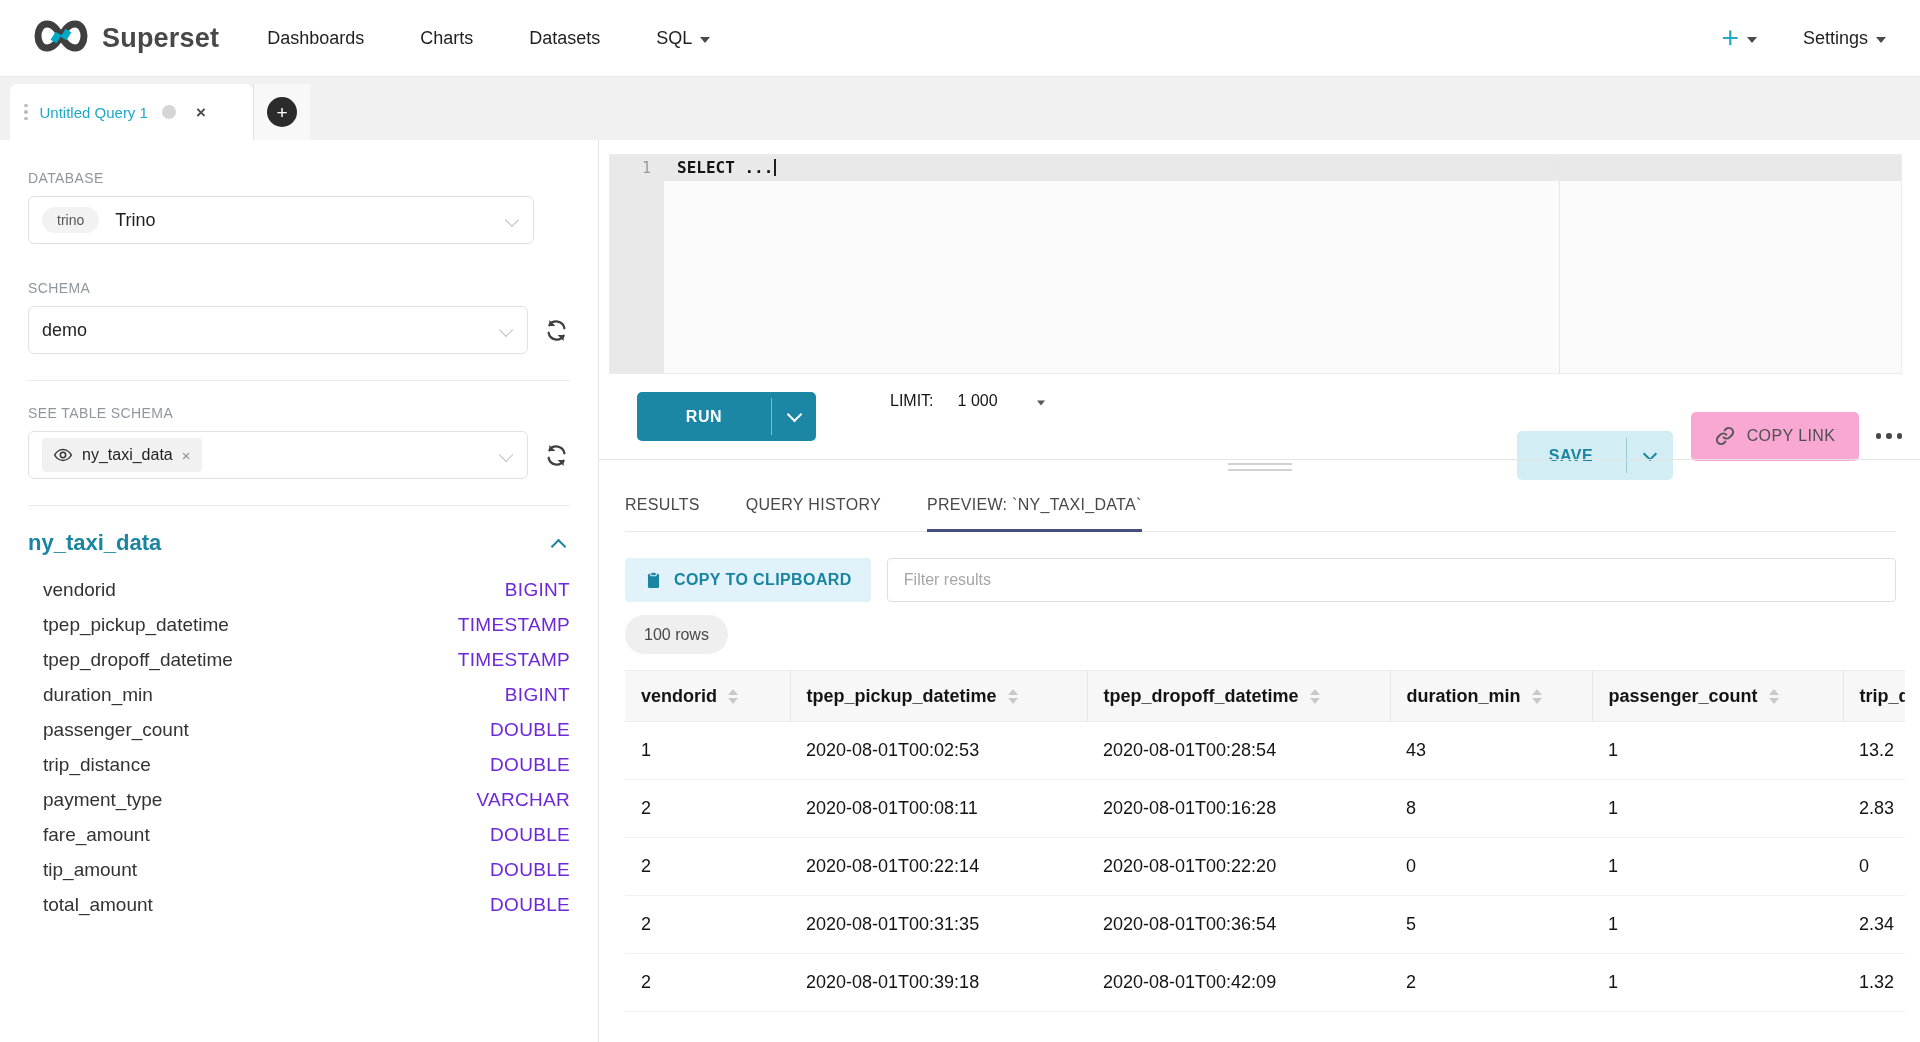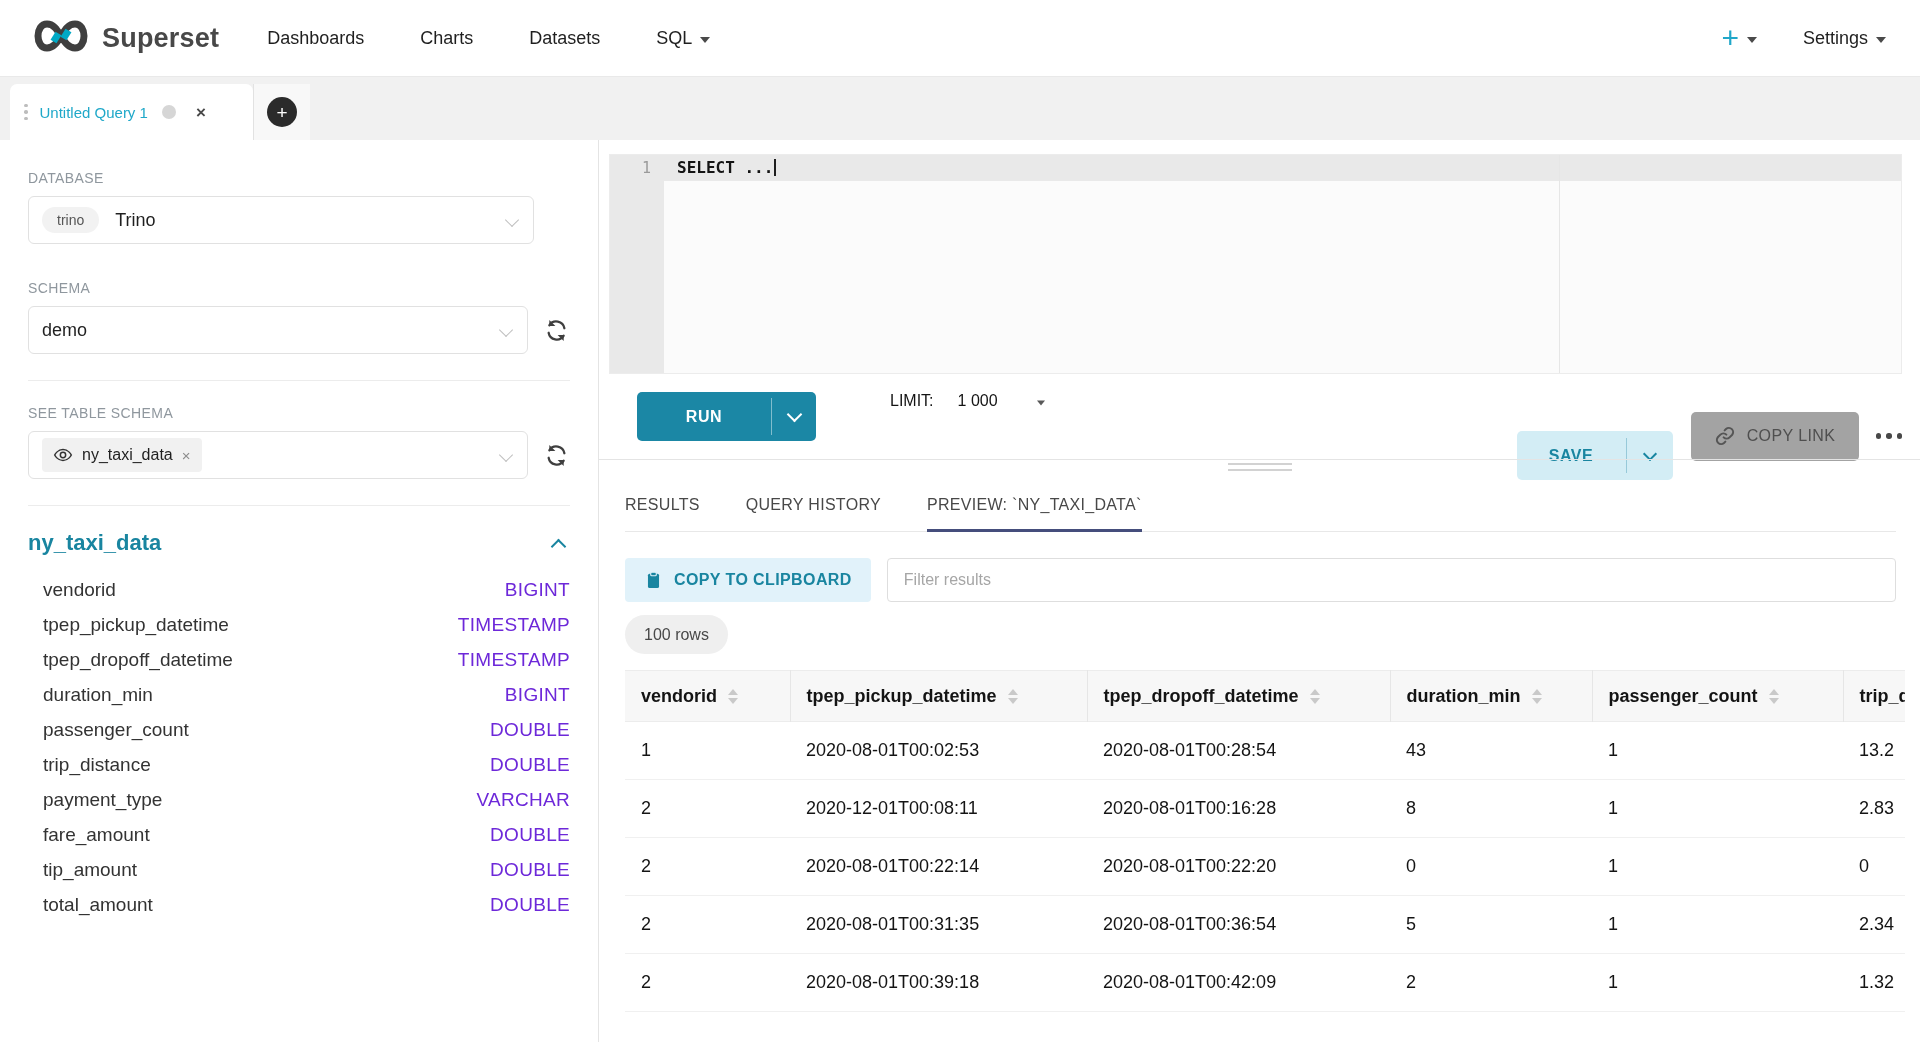--- a/index.html
+++ b/index.html
@@ -66,21 +66,21 @@
   .chev-w { width:11px; height:11px; border-right:2.6px solid #fff; border-bottom:2.6px solid #fff; transform:rotate(45deg); margin-top:-5px; }
   .limit { display:flex; align-items:center; margin-left:74px; gap:24px; font-size:16px; cursor:pointer; }
   .limit .lab { color:#141414; } .limit .val { color:#141414; }
   .limit .caret { border-top-color:#595959; transform:scale(.8); margin-left:14px; }
   .tb-right { margin-left:auto; display:flex; align-items:center; }
   .save-btn { width:156px; height:49px; background:#D3EDF5; border-radius:5px; display:flex; align-items:stretch; color:#1985A0; cursor:pointer;margin-top:39px; }
   .save-main { flex:1; display:flex; align-items:center; justify-content:center; font-size:16px; font-weight:bold; letter-spacing:.5px; }
   .save-split { width:1px; background:#97c9d9; margin:7px 0; }
   .save-caret { width:46px; display:flex; align-items:center; justify-content:center; }
   .chev-t { width:10px; height:10px; border-right:2.4px solid #1985A0; border-bottom:2.4px solid #1985A0; transform:rotate(45deg); margin-top:-4px; }
-  .copylink-btn { margin-left:18px; width:168px; height:49px; background:#a3a3a3; border-radius:5px; display:flex; align-items:center; justify-content:center; gap:11px; font-size:16px; color:#4f4f4f; letter-spacing:.4px; cursor:pointer; }
+  .copylink-btn { margin-left:18px; width:168px; height:49px; background:#f9a8d4; border-radius:5px; display:flex; align-items:center; justify-content:center; gap:11px; font-size:16px; color:#4f4f4f; letter-spacing:.4px; cursor:pointer; }
   .more-dots { margin-left:17px; display:flex; gap:5px; cursor:pointer; }
   .more-dots i { width:5.5px; height:5.5px; border-radius:50%; background:#484848; }
 
   
   .south-split { position:absolute; left:0; right:0; top:319px; border-top:1px solid #e4e4e4; }
   .drag-handle { position:absolute; left:50%; top:3px; transform:translateX(-50%); width:64px; cursor:row-resize; }
   .drag-handle i { display:block; height:2px; background:#d2d2d2; margin-bottom:4px; }
   .south-tabs { position:absolute; top:340px; left:26px; right:24px; height:52px; border-bottom:1px solid #e8e8e8; display:flex; align-items:flex-end; gap:46px; }
   .stab { font-size:16px; color:#484848; letter-spacing:.3px; height:52px; display:flex; align-items:center; position:relative; cursor:pointer; white-space:nowrap; }
   .stab.active::after { content:""; position:absolute; left:0; right:0; bottom:-1px; height:3px; background:#454E7C; }
@@ -405,21 +405,21 @@
             <tr>
               <td>1</td>
               <td>2020-08-01T00:02:53</td>
               <td>2020-08-01T00:28:54</td>
               <td>43</td>
               <td>1</td>
               <td>13.2</td>
             </tr>
             <tr>
               <td>2</td>
-              <td>2020-12-01T00:08:11</td>
+              <td>2020-08-01T00:08:11</td>
               <td>2020-08-01T00:16:28</td>
               <td>8</td>
               <td>1</td>
               <td>2.83</td>
             </tr>
             <tr>
               <td>2</td>
               <td>2020-08-01T00:22:14</td>
               <td>2020-08-01T00:22:20</td>
               <td>0</td>

